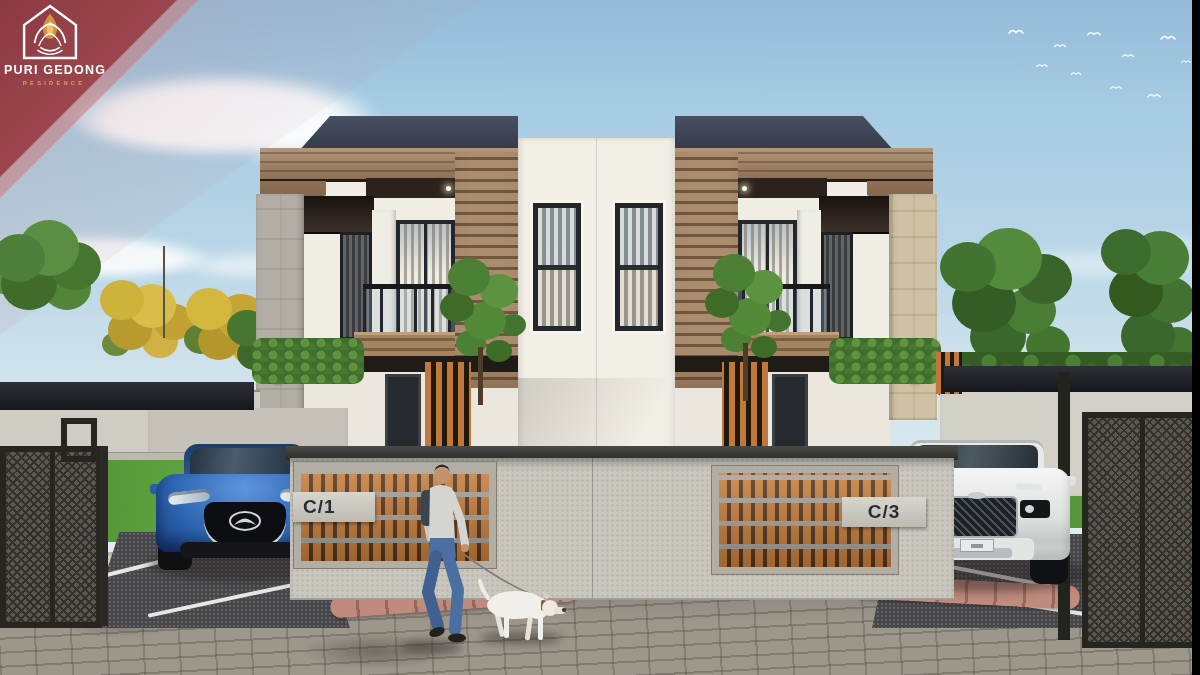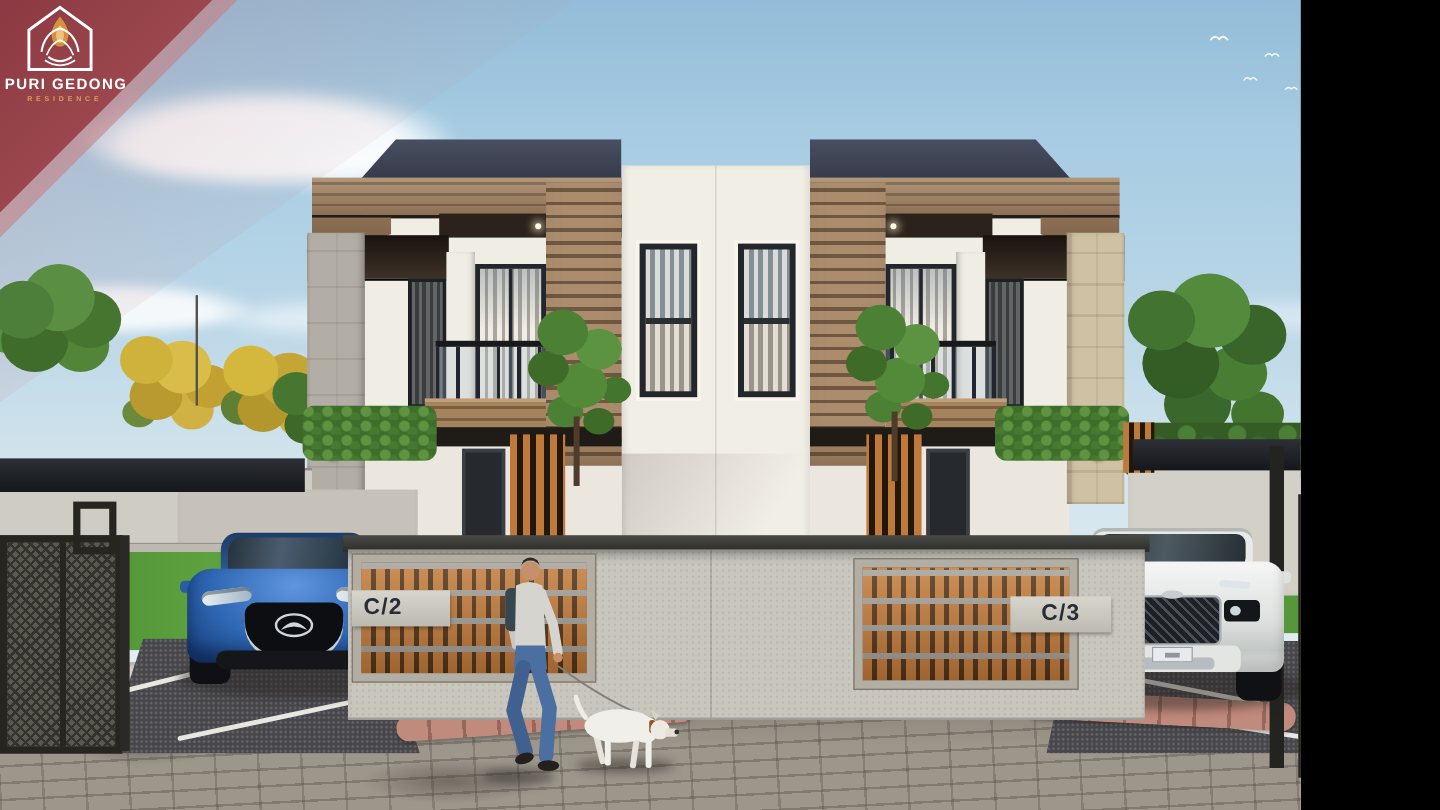--- a/index.html
+++ b/index.html
@@ -1,16 +1,16 @@
 <!DOCTYPE html>
 <html><head>
 <meta charset="utf-8">
 <style>
   html,body{margin:0;padding:0;background:#000;}
-  #stage{position:relative;width:1084px;height:675px;overflow:hidden;
+  #stage{position:relative;width:1192px;height:675px;overflow:hidden;
          font-family:"Liberation Sans",sans-serif;}
   #stage *{position:absolute;box-sizing:border-box;}
 
   
   .sky{left:0;top:0;width:1200px;height:675px;
     background:linear-gradient(180deg,#94bcd8 0,#a6cbe2 16%,#b9d6e7 38%,#cfe2ec 55%,#dfecf2 75%,#e6efF3 100%);}
   .cloud{border-radius:50%;background:radial-gradient(ellipse at 50% 60%,#ffffff 0 52%,rgba(255,255,255,0) 75%);}
   .cl1{left:66px;top:74px;width:310px;height:78px;filter:blur(6px);opacity:.9;}
   .cl1b{left:250px;top:122px;width:190px;height:46px;filter:blur(8px);opacity:.55;}
   .cl2{left:-30px;top:236px;width:240px;height:40px;filter:blur(5px);opacity:.85;}
@@ -563,21 +563,21 @@
     <div class="cw-plate"></div>
   </div>
 
   <div class="wall-coping"></div>
   <div class="wall-body">
     <div class="wall-seam"></div>
   </div>
   <div class="breeze breeze-left"></div>
   <div class="breeze breeze-right"></div>
   <div class="plate plate-1">
-      <span>C/2</span>
+      <span>C/1</span>
     </div>
   <div class="plate plate-2">
       <span>C/3</span>
     </div>
 
   <div class="shadow sh-man"></div>
   <div class="shadow sh-dog"></div>
   <div class="leash">
     <svg width="130" height="70" viewBox="0 0 130 70">
         <path d="M25,15 Q70,48 106,60" stroke="#807e76" stroke-width="1.6" fill="none"></path>

